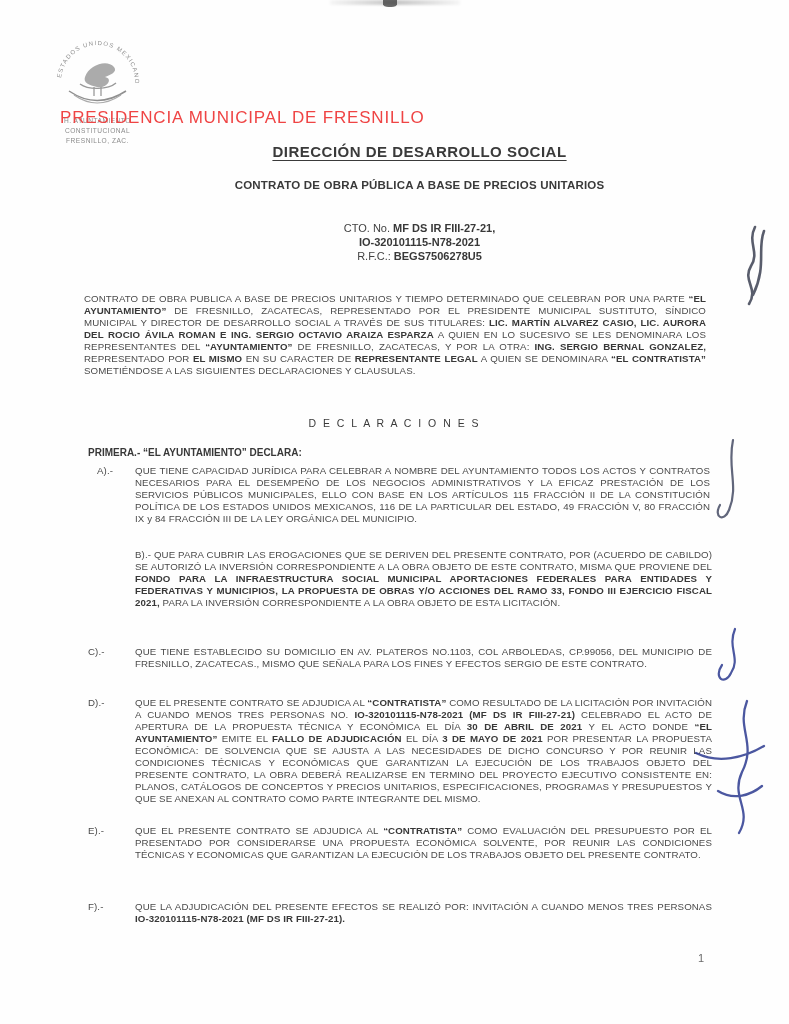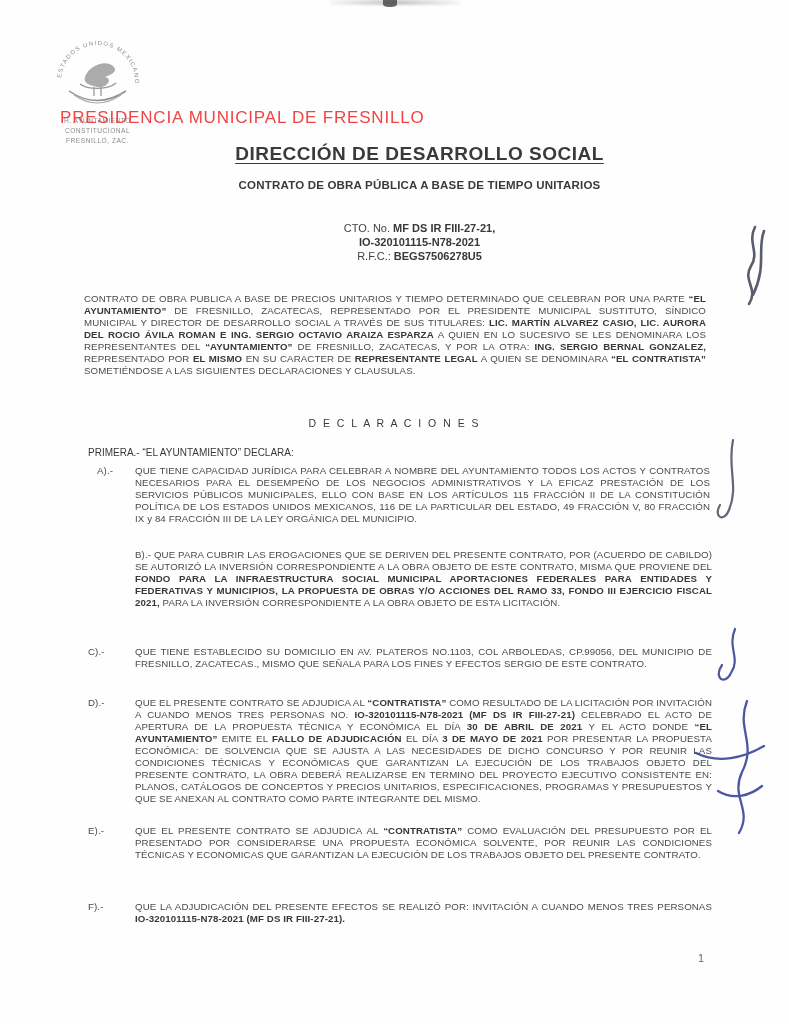--- a/index.html
+++ b/index.html
@@ -14,33 +14,33 @@
     background:linear-gradient(90deg, rgba(0,0,0,0.03), rgba(0,0,0,0.22), rgba(0,0,0,0.03));
     filter:blur(1px); }
   .smudge2 { position:absolute; left:383px; top:0; width:14px; height:7px;
     background:#3a3a3a; opacity:0.75; border-radius:0 0 40% 40%; }
   .logo { position:absolute; left:50px; top:30px; width:95px; height:85px; }
   .org { position:absolute; left:45px; top:116px; width:105px; text-align:center;
     font-size:6.6px; line-height:10px; letter-spacing:0.5px; color:#8a8a8a; }
   .title { position:absolute; top:108px; left:60px; right:10px; text-align:left;
     font-size:17px; letter-spacing:0.8px; color:#ef4444; }
   .subtitle { position:absolute; top:143px; left:60px; right:10px; text-align:center;
-    font-size:19px; font-weight:bold; letter-spacing:0.5px; color:#3a3a3a;
+    font-size:15px; font-weight:bold; letter-spacing:0.5px; color:#3a3a3a;
     text-decoration:underline; text-underline-offset:3px; }
   .contract-type { position:absolute; top:179px; left:60px; right:10px; text-align:center;
     font-size:11.5px; font-weight:bold; letter-spacing:0.2px; color:#3a3a3a; }
   .reference { position:absolute; top:221px; left:60px; right:10px; text-align:center;
     font-size:11px; line-height:14px; color:#424242; }
   .body-text { font-size:9.7px; line-height:12px; text-align:justify;
     letter-spacing:0.1px; color:#4a4a4a; }
   .intro { position:absolute; top:293px; left:84px; width:622px; }
   .decl-heading { position:absolute; top:417px; left:0; right:0; text-align:center;
     font-size:10.5px; font-weight:normal; letter-spacing:2px; color:#3a3a3a; }
   .primera { position:absolute; top:447px; left:88px; font-size:10px;
-    font-weight:normal; color:#383838; }
+    font-weight:bold; color:#383838; }
   .decl-item { position:absolute; display:flex; }
   .decl-item .label { flex:none; }
   .decl-item .text { flex:1; }
   .item-a { top:465px; left:97px; width:613px; } .item-a .label { width:38px; }
   .item-b { top:549px; left:135px; width:577px; }
   .item-c { top:646px; left:88px; width:624px; } .item-c .label { width:47px; }
   .item-d { top:697px; left:88px; width:624px; } .item-d .label { width:47px; }
   .item-e { top:825px; left:88px; width:624px; } .item-e .label { width:47px; }
   .item-f { top:901px; left:88px; width:624px; } .item-f .label { width:47px; }
   .page-number { position:absolute; top:952px; left:698px; font-size:11px; color:#6a6a6a; }
@@ -70,21 +70,21 @@
     </svg>
   </div>
   <div class="org">
     <div>H. AYUNTAMIENTO</div>
     <div>CONSTITUCIONAL</div>
     <div>FRESNILLO, ZAC.</div>
   </div>
 
   <div class="title">PRESIDENCIA MUNICIPAL DE FRESNILLO</div>
   <div class="subtitle">DIRECCIÓN DE DESARROLLO SOCIAL</div>
-  <div class="contract-type">CONTRATO DE OBRA PÚBLICA A BASE DE TIEMPO UNITARIOS</div>
+  <div class="contract-type">CONTRATO DE OBRA PÚBLICA A BASE DE PRECIOS UNITARIOS</div>
 
   <div class="reference">
     <div><span>CTO. No. </span><span class="b">MF DS IR FIII-27-21,</span></div>
     <div class="b">IO-320101115-N78-2021</div>
     <div><span>R.F.C.: </span><span class="b">BEGS7506278U5</span></div>
   </div>
 
   <div class="intro body-text"><span>CONTRATO DE OBRA PUBLICA A BASE DE PRECIOS UNITARIOS Y TIEMPO DETERMINADO QUE CELEBRAN POR UNA PARTE </span><span class="b">“EL AYUNTAMIENTO”</span><span> DE FRESNILLO, ZACATECAS, REPRESENTADO POR EL PRESIDENTE MUNICIPAL SUSTITUTO, SÍNDICO MUNICIPAL Y DIRECTOR DE DESARROLLO SOCIAL A TRAVÉS DE SUS TITULARES: </span><span class="b">LIC. MARTÍN ALVAREZ CASIO, LIC. AURORA DEL ROCIO ÁVILA ROMAN E  ING. SERGIO OCTAVIO ARAIZA ESPARZA</span><span> A QUIEN EN LO SUCESIVO SE LES DENOMINARA LOS REPRESENTANTES DEL </span><span class="b">“AYUNTAMIENTO”</span><span> DE FRESNILLO, ZACATECAS, Y POR LA OTRA: </span><span class="b">ING. SERGIO BERNAL GONZALEZ,</span><span> REPRESENTADO POR </span><span class="b">EL MISMO</span><span> EN SU CARACTER DE </span><span class="b">REPRESENTANTE LEGAL</span><span> A QUIEN SE DENOMINARA </span><span class="b">“EL CONTRATISTA”</span><span> SOMETIÉNDOSE A LAS  SIGUIENTES DECLARACIONES Y CLAUSULAS.</span></div>
 
   <div class="decl-heading">D E C L A R A C I O N E S</div>

